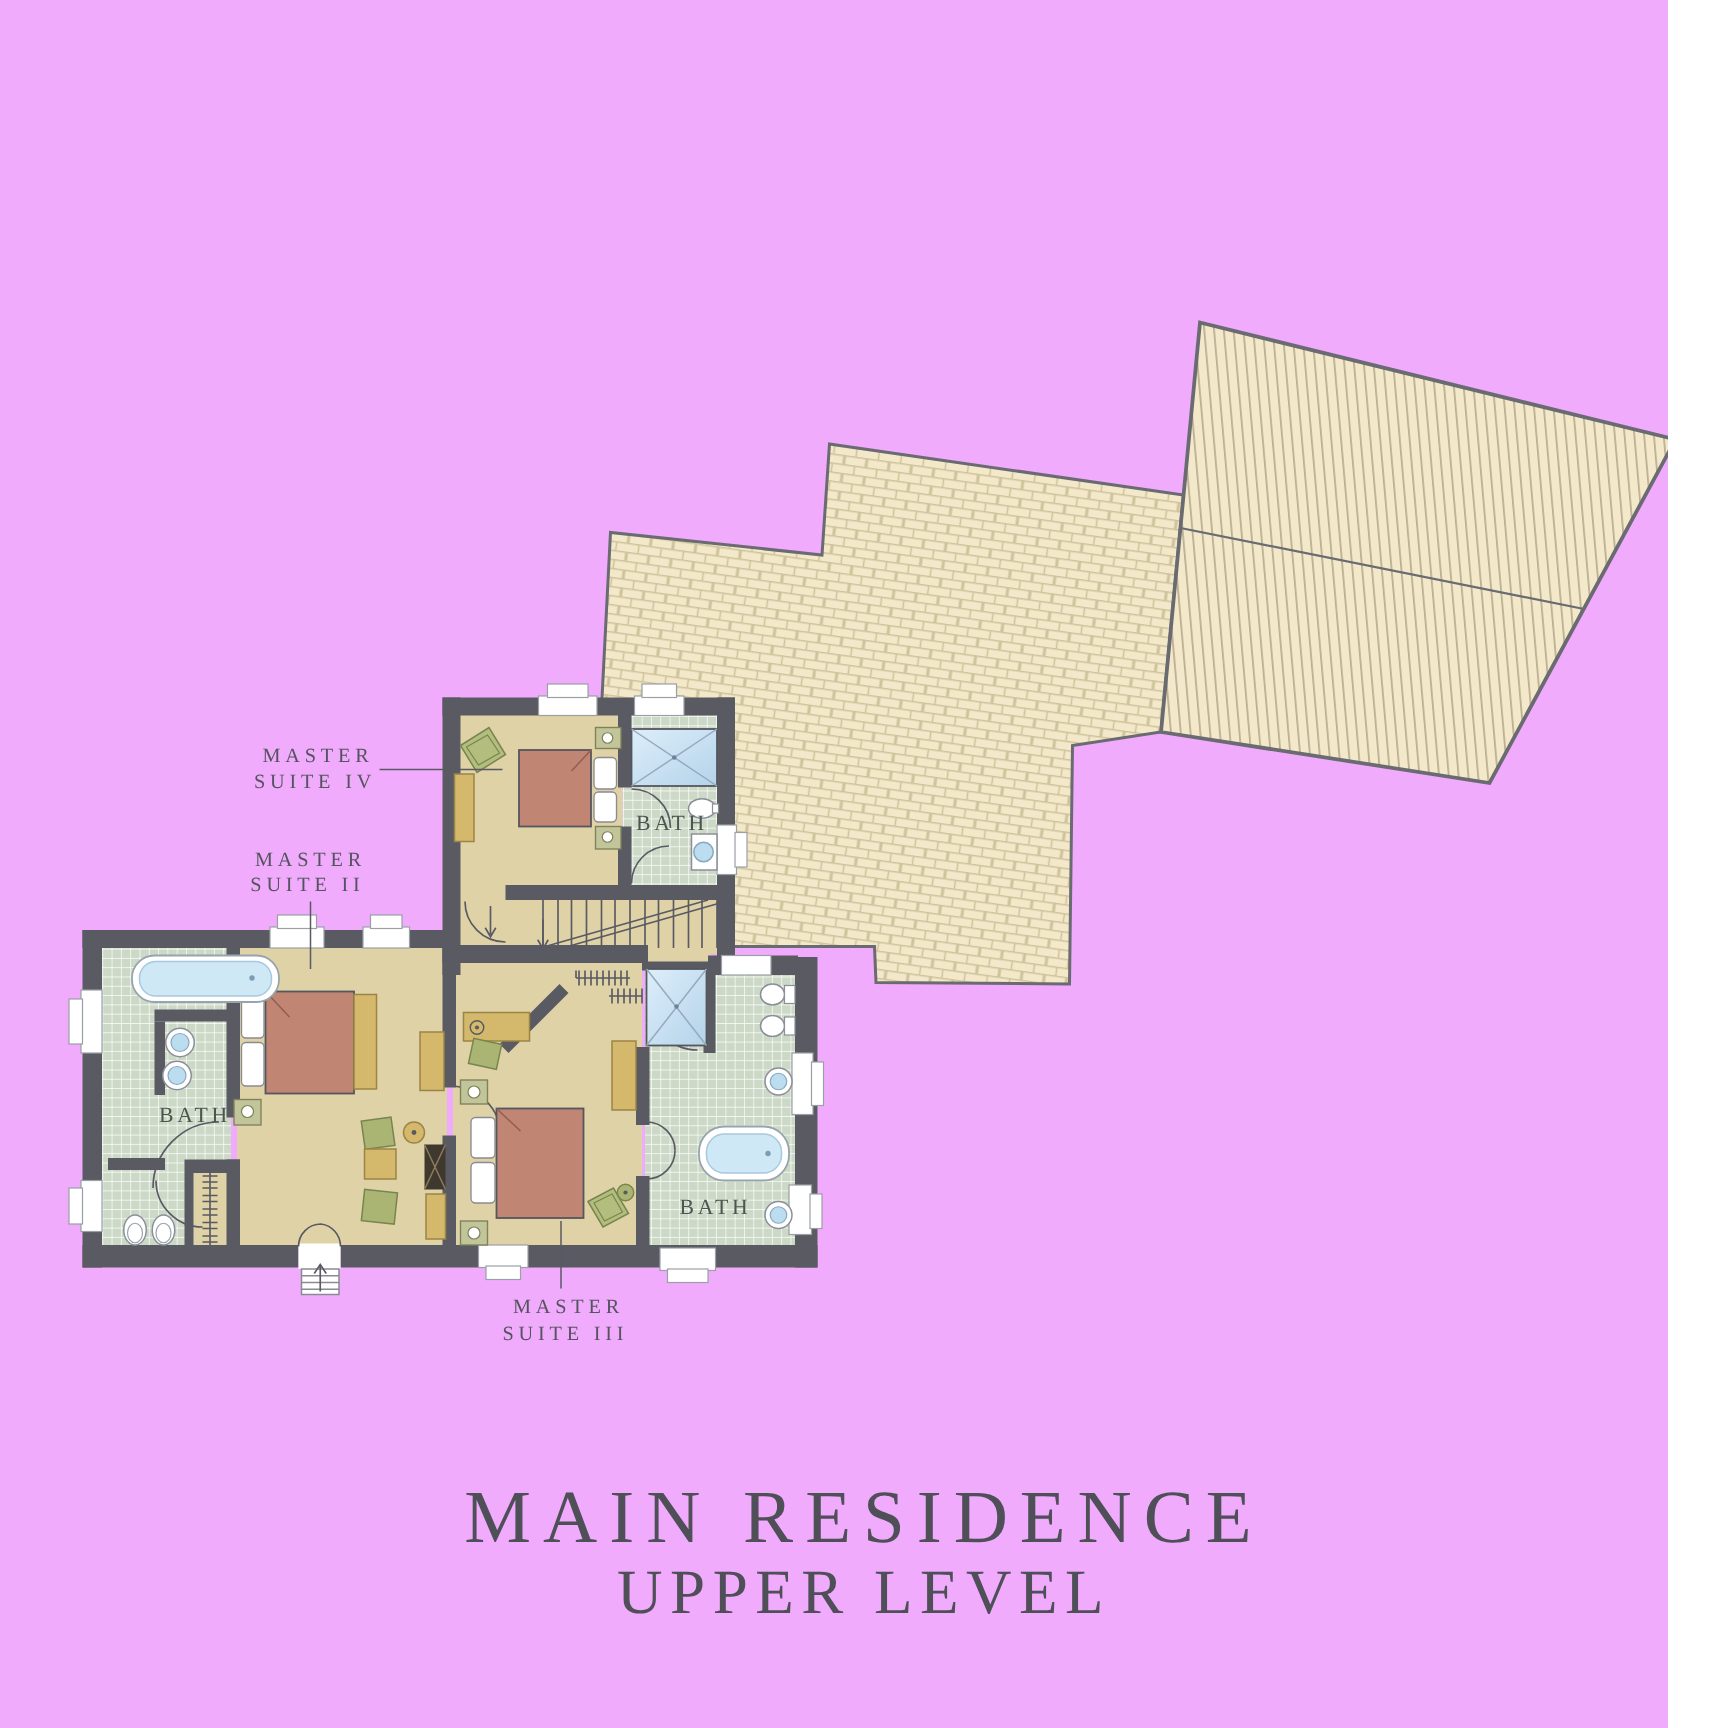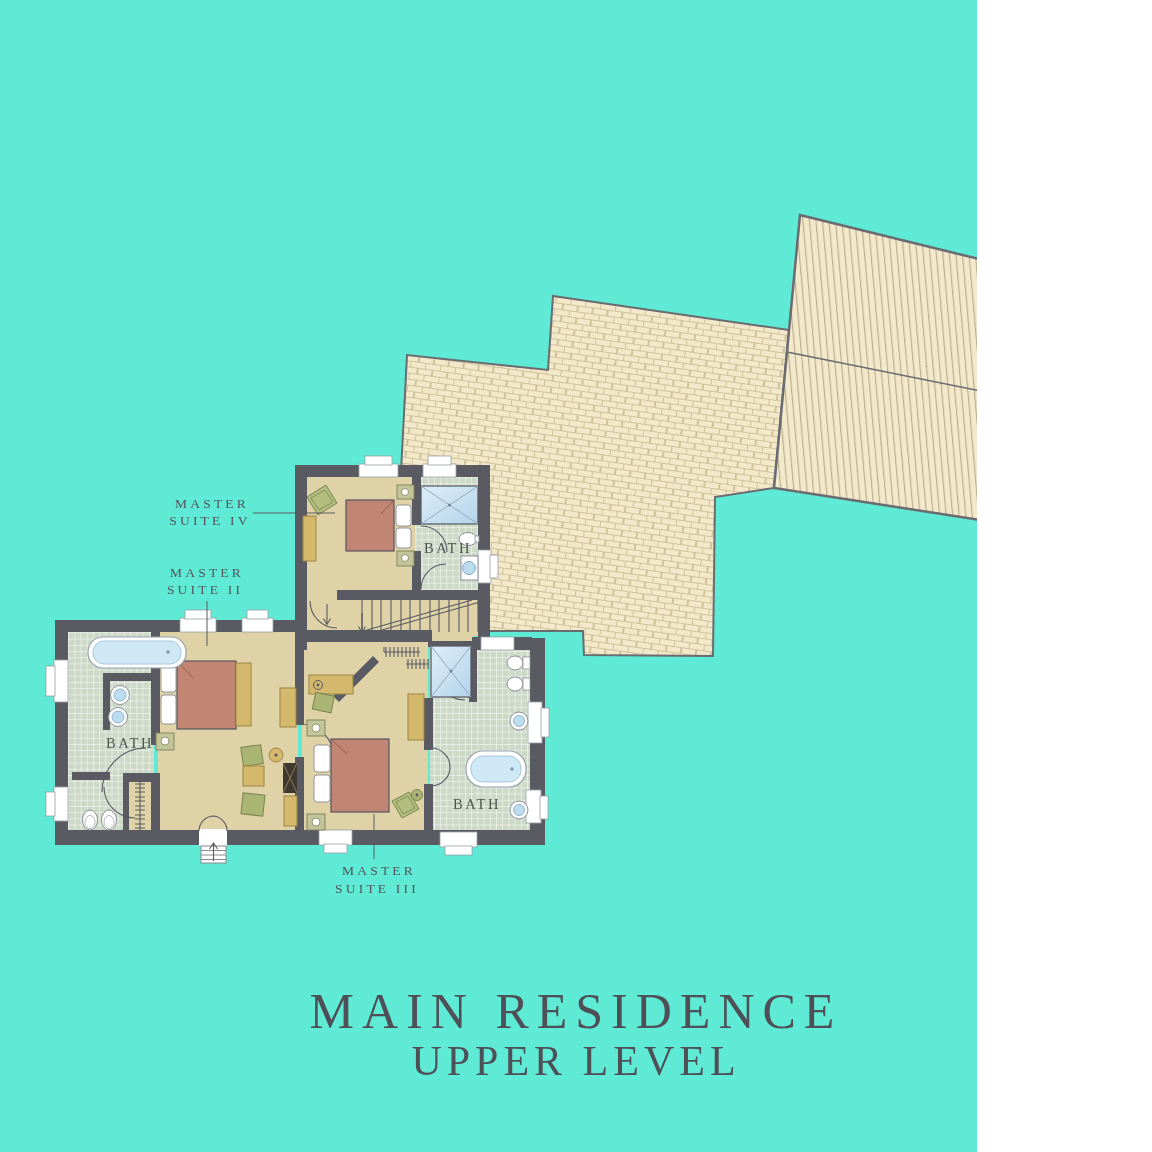--- a/index.html
+++ b/index.html
@@ -1,16 +1,16 @@
 <!DOCTYPE html>
 <html><head>
 <meta charset="utf-8">
 <style>
   html,body{margin:0;padding:0;background:#ffffff;}
-  .canvas{position:relative;width:977px;height:1152px;background:#5eead4;overflow:hidden;}
+  .canvas{position:relative;width:1112px;height:1152px;background:#f0abfc;overflow:hidden;}
   svg{position:absolute;left:0;top:0;}
   text{font-family:"Liberation Serif","DejaVu Serif",serif;fill:#54545e;}
   .suite-label{font-size:13.5px;letter-spacing:3.2px;}
   .bath-label{font-size:14.5px;letter-spacing:2.5px;fill:#4d554f;}
   .title-main{font-size:50px;letter-spacing:8px;fill:#4f4f58;}
   .title-sub{font-size:42px;letter-spacing:5px;fill:#4f4f58;}
 </style>
 </head>
 <body>
 

